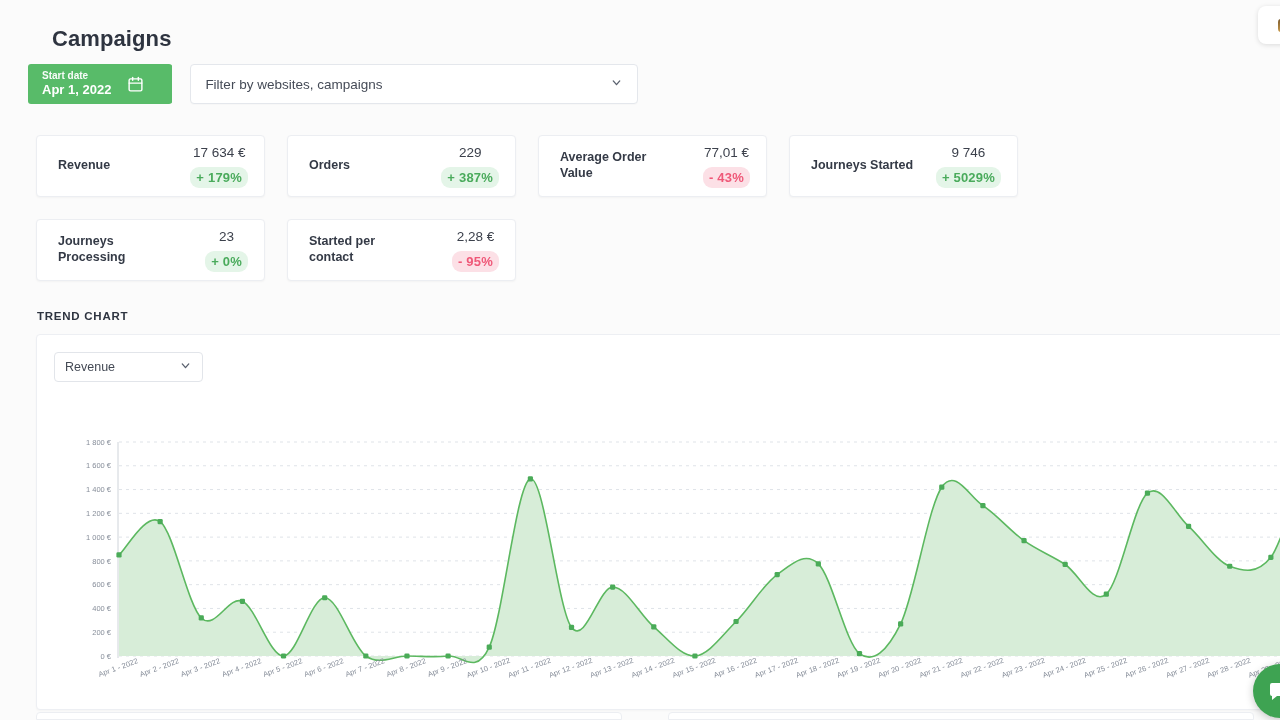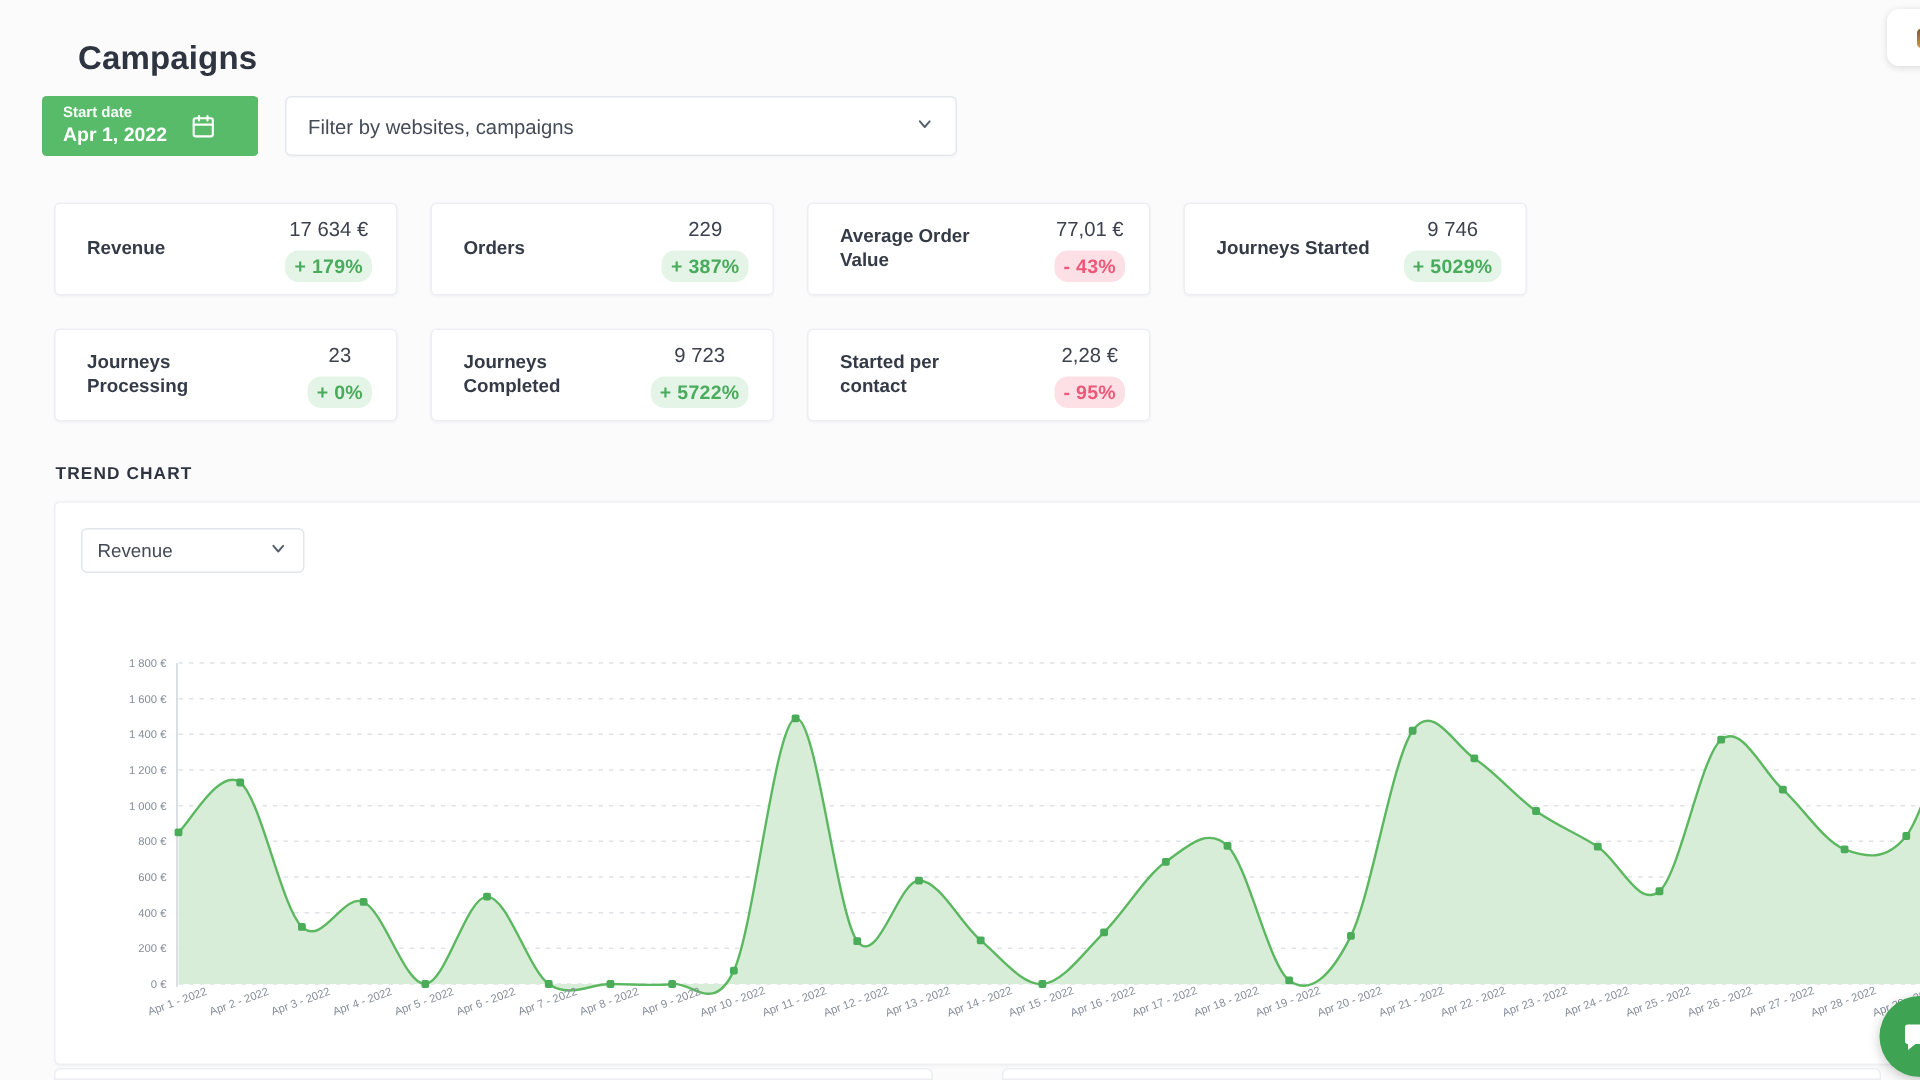--- a/index.html
+++ b/index.html
@@ -197,27 +197,20 @@
         <div class="kpi-right">
           <span class="kpi-value">9 746</span>
           <span class="kpi-badge up">+ 5029%</span>
         </div>
       </div>
       <div class="kpi-card">
         <div class="kpi-name">Journeys Processing</div>
         <div class="kpi-right">
           <span class="kpi-value">23</span>
           <span class="kpi-badge up">+ 0%</span>
-        </div>
-      </div>
-      <div class="kpi-card">
-        <div class="kpi-name">Journeys Completed</div>
-        <div class="kpi-right">
-          <span class="kpi-value">9 723</span>
-          <span class="kpi-badge up">+ 5722%</span>
         </div>
       </div>
       <div class="kpi-card">
         <div class="kpi-name">Started per contact</div>
         <div class="kpi-right">
           <span class="kpi-value">2,28 €</span>
           <span class="kpi-badge down">- 95%</span>
         </div>
       </div>
     </div>

